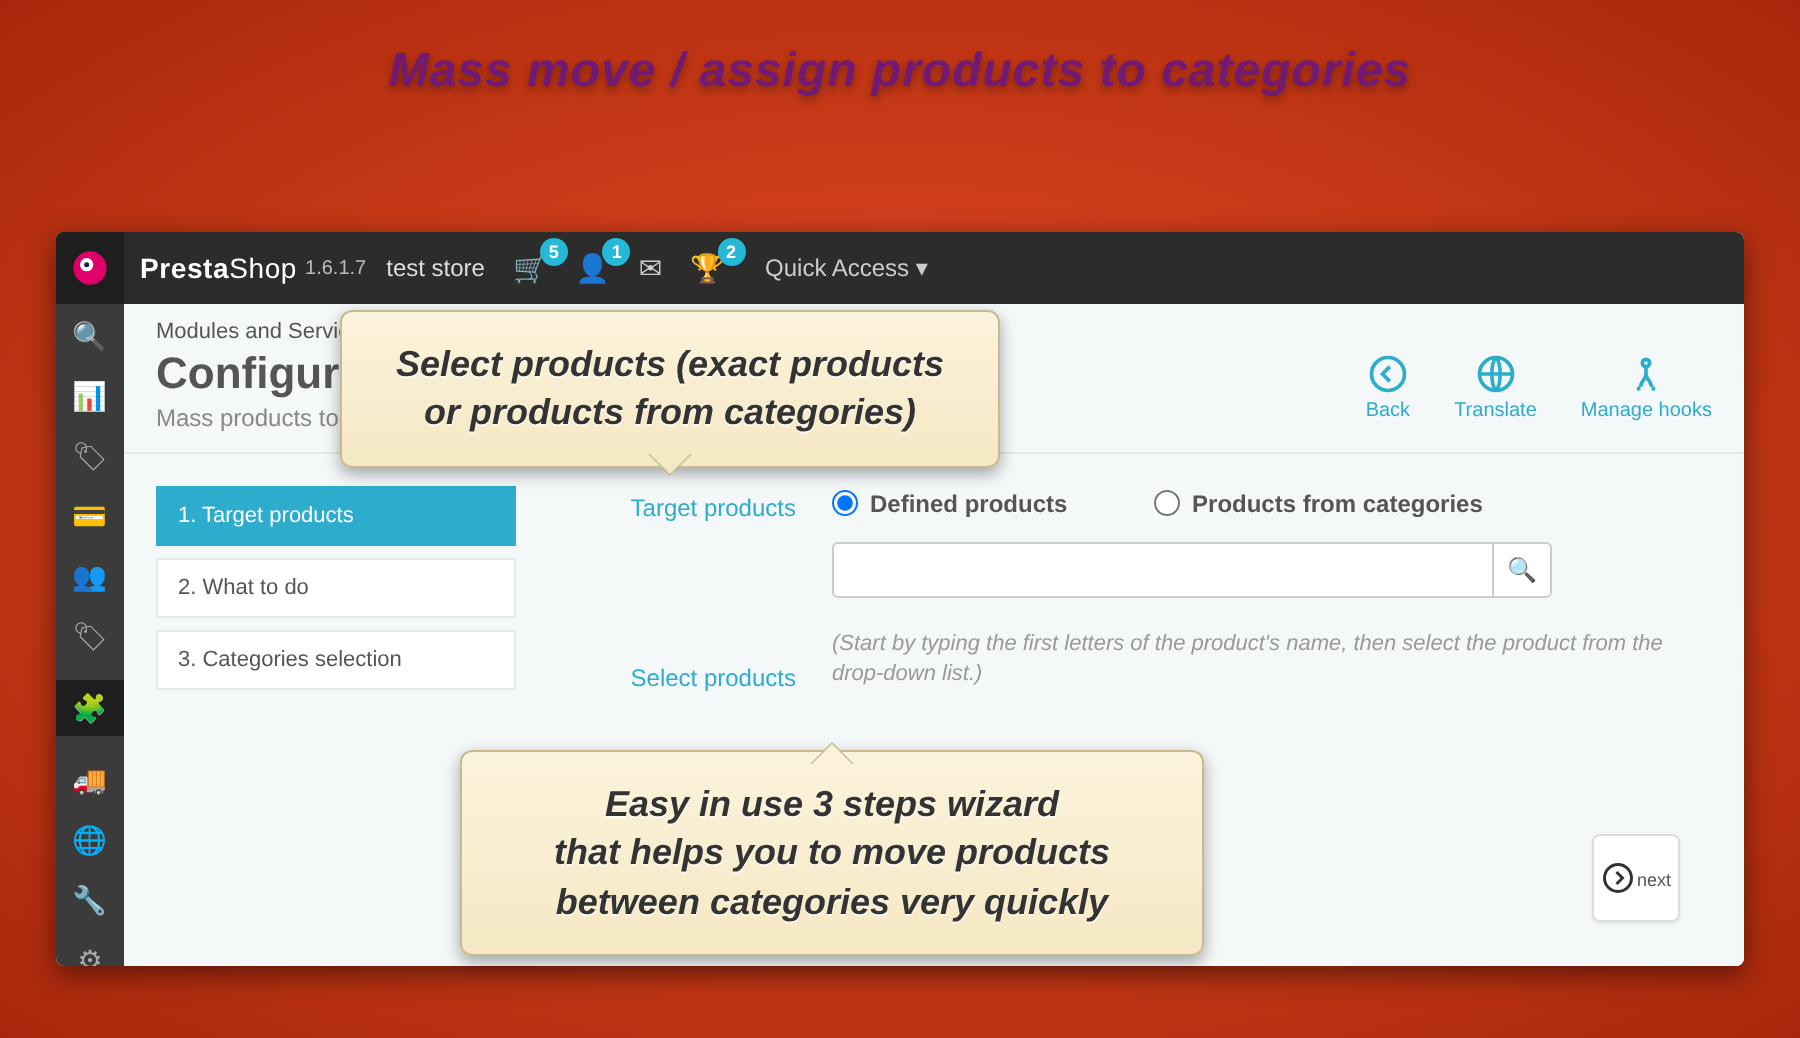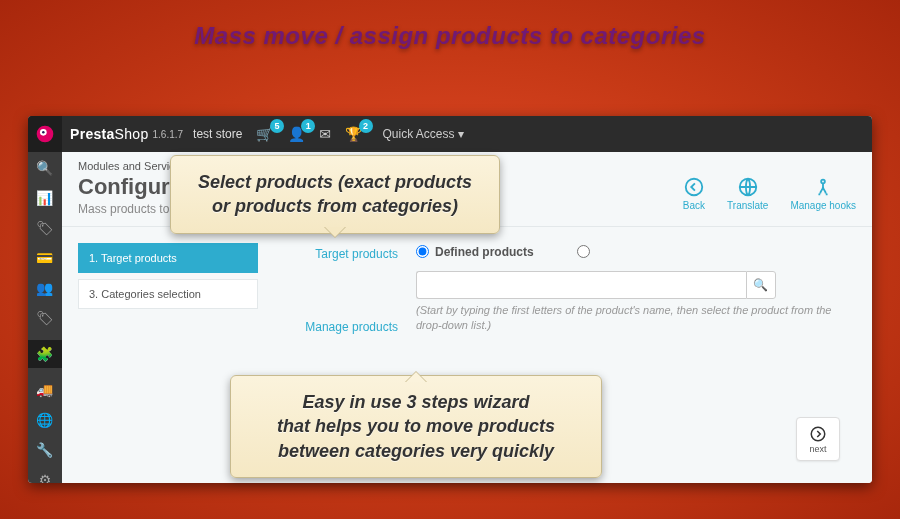--- a/index.html
+++ b/index.html
@@ -39,22 +39,22 @@
 .step.active{background:#2eacce;color:#fff;border-color:#2eacce}
 .form{flex:1;padding-left:18px;position:relative}
 .frow{display:flex;align-items:flex-end;margin-bottom:10px}
 .flabel{width:140px;text-align:right;padding-right:18px;font-size:12px;color:#2eacce;padding-top:4px}
 .fcontent{flex:1;font-size:12px;color:#555}
 .radio{display:inline-flex;align-items:center;margin-right:40px;cursor:pointer}
 .radio input{margin-right:6px}
 .searchwrap{display:flex;max-width:360px}
 .searchwrap input{flex:1;height:28px;border:1px solid #ccc;border-right:none;border-radius:3px 0 0 3px;padding:0 8px;font-size:12px}
 .searchbtn{width:30px;height:28px;border:1px solid #ccc;background:#fff;border-radius:0 3px 3px 0;display:flex;align-items:center;justify-content:center;cursor:pointer;color:#666}
-.hint{font-size:11px;color:#999;font-style:italic;margin-top:4px;max-width:450px;line-height:1.4}
-.nextbtn{position:absolute;right:16px;bottom:6px;width:44px;height:44px;border:1px solid #ddd;border-radius:4px;background:#fff;display:flex;flex-direction:column;align-items:center;justify-content:center;cursor:pointer;color:#555;box-shadow:0 1px 2px rgba(0,0,0,.08)}
+.hint{font-size:11px;color:#999;font-style:italic;margin-top:16px;max-width:450px;line-height:1.4}
+.nextbtn{position:absolute;right:16px;bottom:6px;width:44px;height:44px;border:1px solid #ddd;border-radius:4px;background:#fff;display:flex;flex-direction:row;align-items:center;justify-content:center;cursor:pointer;color:#555;box-shadow:0 1px 2px rgba(0,0,0,.08)}
 .nextbtn .lbl{font-size:9px;margin-top:1px}
 
 .callout{position:absolute;background:linear-gradient(#fbf3dc,#f5e8c4);border:1px solid #c7ba8f;border-radius:6px;box-shadow:0 3px 8px rgba(0,0,0,.35);padding:14px 22px;text-align:center}
 .callout p{font-size:18px;font-style:italic;font-weight:700;color:#333;line-height:1.35;text-shadow:0 1px 0 rgba(255,255,255,.7)}
 .c1{left:170px;top:155px;width:330px}
 .c1:after{content:"";position:absolute;left:50%;bottom:-14px;margin-left:-10px;border:10px solid transparent;border-top-color:#f5e8c4}
 .c1:before{content:"";position:absolute;left:50%;bottom:-16px;margin-left:-11px;border:11px solid transparent;border-top-color:#c7ba8f}
 .c2{left:230px;top:375px;width:372px}
 .c2:after{content:"";position:absolute;left:50%;top:-14px;margin-left:-10px;border:10px solid transparent;border-bottom-color:#fbf3dc}
 .c2:before{content:"";position:absolute;left:50%;top:-16px;margin-left:-11px;border:11px solid transparent;border-bottom-color:#c7ba8f}
@@ -131,38 +131,40 @@
                 <path d="M12 8v4c0 3-3 4-3 7M12 12c0 3 3 4 3 7M7 20h2M15 20h2"></path>
               </svg>
             <span>Manage hooks</span>
           </div>
         </div>
       </div>
 
       <div class="main">
         <div class="steps">
           <div class="step active">1. Target products</div>
+          <div class="step">2. What to do</div>
           <div class="step">3. Categories selection</div>
         </div>
 
         <div class="form">
           <div class="frow">
             <div class="flabel">Target products</div>
             <div class="fcontent">
               <label class="radio">
                 <input type="radio" checked="" style="">
                 <b>Defined products</b>
               </label>
               <label class="radio">
                 <input type="radio" style="">
+                <b>Products from categories</b>
               </label>
             </div>
           </div>
           <div class="frow">
-            <div class="flabel">Manage products</div>
+            <div class="flabel">Select products</div>
             <div class="fcontent">
               <div class="searchwrap">
                 <input type="text" style="">
                 <div class="searchbtn">
                     <span>🔍</span>
                   </div>
               </div>
               <div class="hint">(Start by typing the first letters of the product's name, then select the product from the drop-down list.)</div>
             </div>
           </div>

